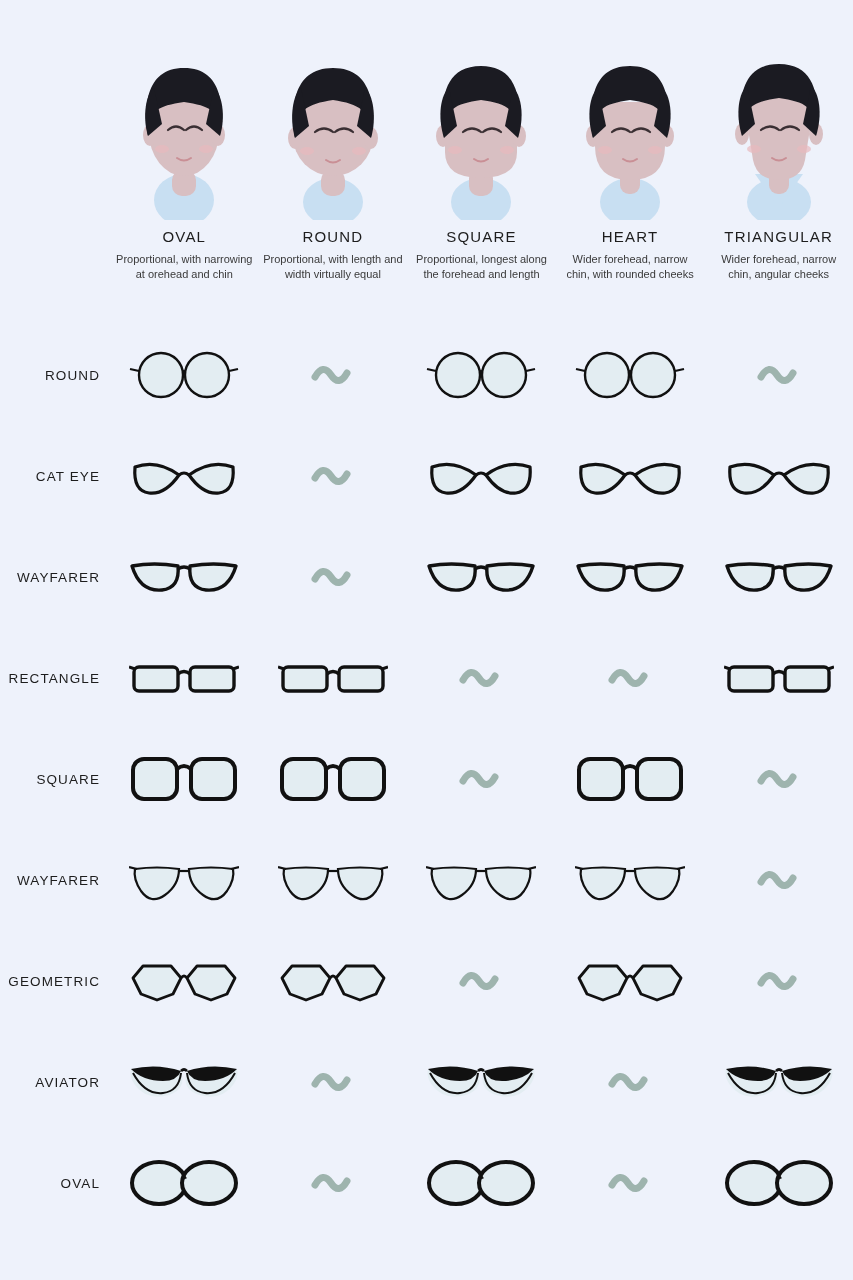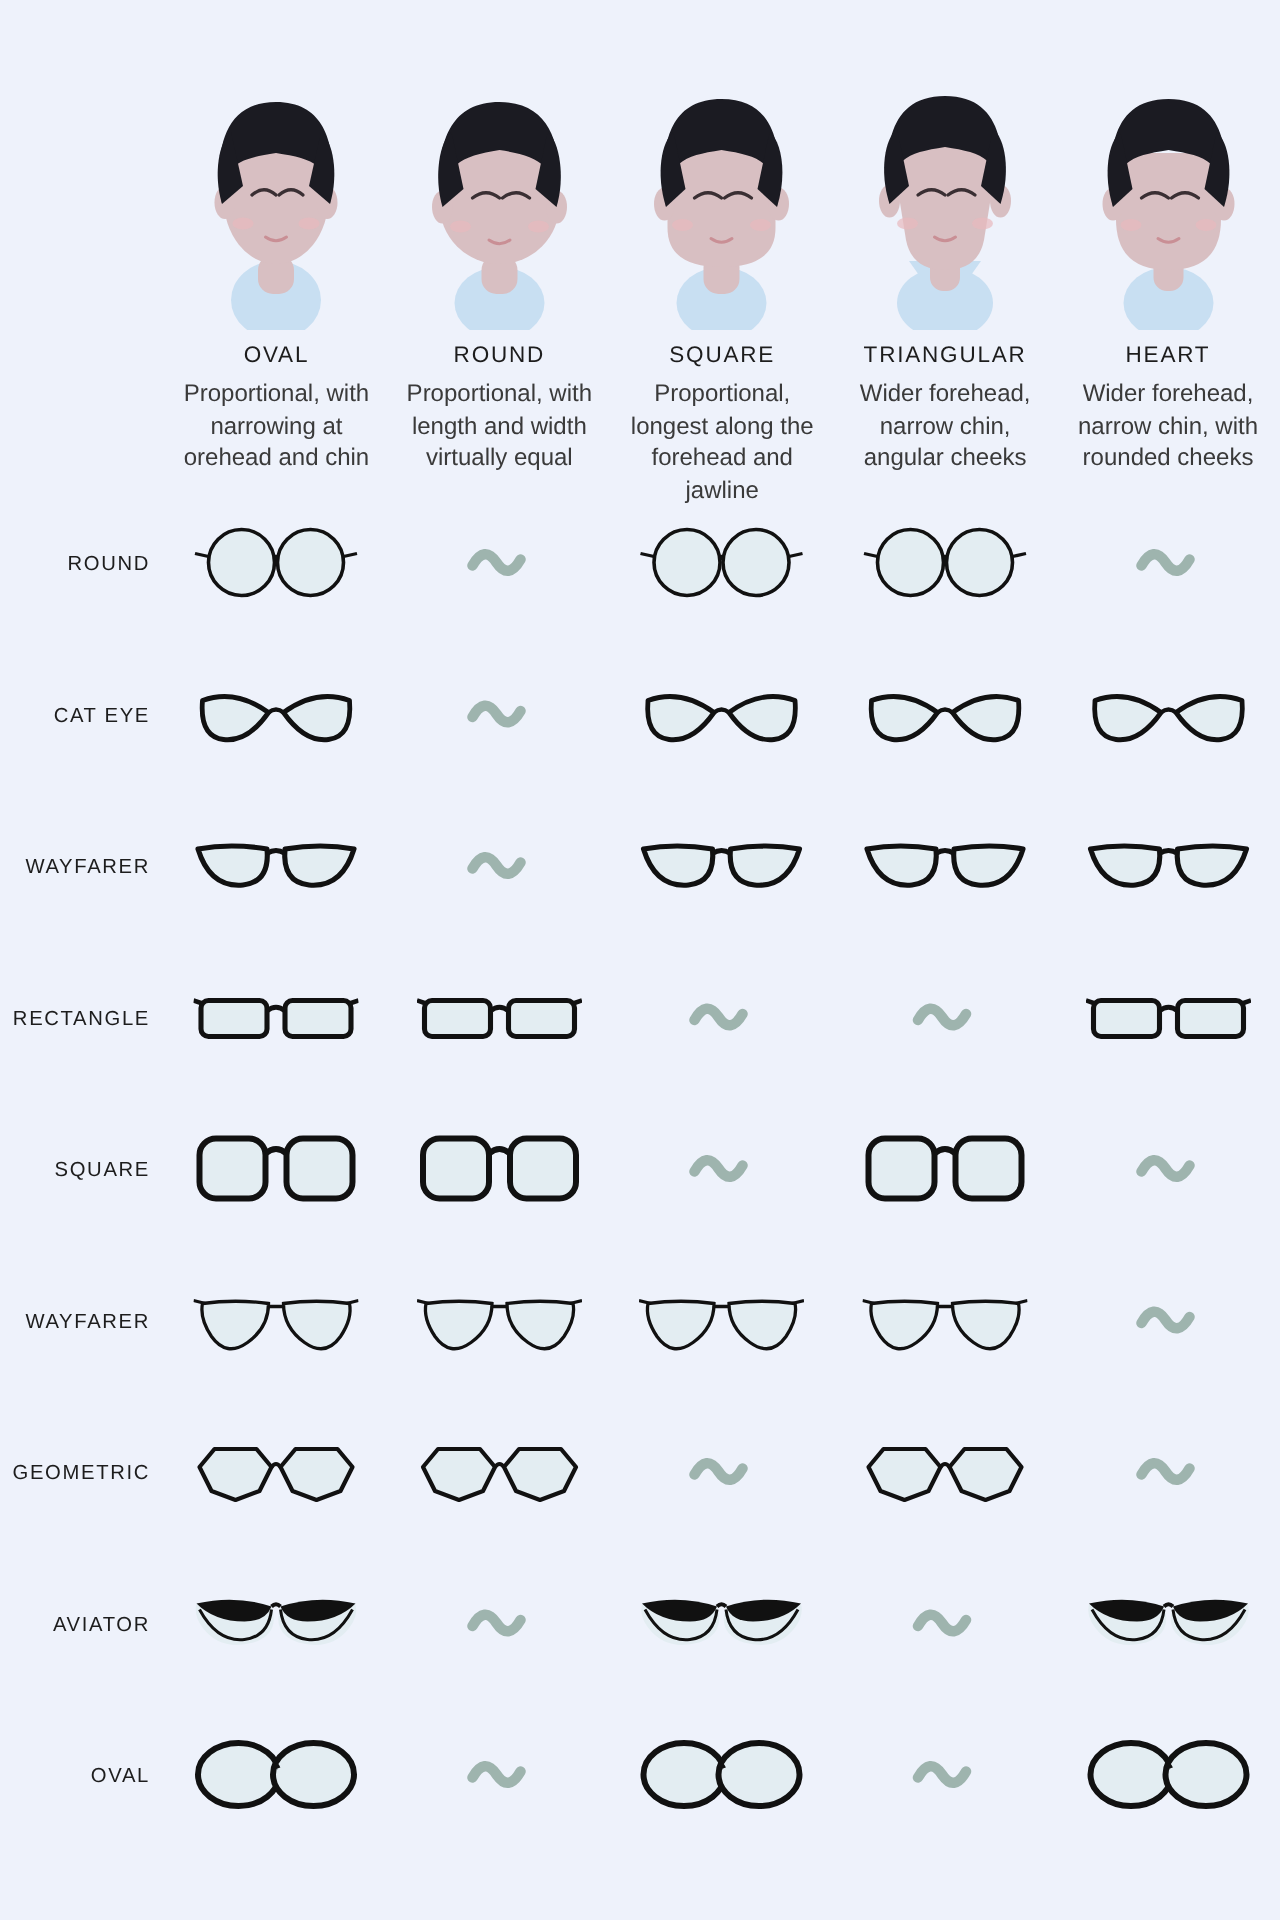--- a/index.html
+++ b/index.html
@@ -46,21 +46,21 @@
     position: relative;
   }
   .face-name {
     margin-top: 8px;
     font-size: 15px;
     letter-spacing: 1.2px;
     color: #1d1d1d;
   }
   .face-desc {
     margin-top: 7px;
-    font-size: 16px;
+    font-size: 11px;
     line-height: 1.35;
     text-align: center;
     color: #3a3a3a;
     width: 140px;
   }
 
   
   .grid {
     position: absolute;
     top: 325px;
@@ -157,21 +157,43 @@
           <path d="M23 88 C16 66 20 44 28 38 L36 76 Z" fill="#1b1b22"></path>
           <path d="M97 88 C104 66 100 44 92 38 L84 76 Z" fill="#1b1b22"></path>
           <path d="M42 82 q9 -7 18 0" stroke="#3a2f33" stroke-width="2.2" fill="none" stroke-linecap="round"></path>
           <path d="M62 82 q9 -7 18 0" stroke="#3a2f33" stroke-width="2.2" fill="none" stroke-linecap="round"></path>
           <ellipse cx="34" cy="100" rx="7" ry="4" fill="#e8b9bd" opacity=".7"></ellipse>
           <ellipse cx="86" cy="100" rx="7" ry="4" fill="#e8b9bd" opacity=".7"></ellipse>
           <path d="M53 109 q7 5 14 0" stroke="#c98f95" stroke-width="2" fill="none" stroke-linecap="round"></path>
         </svg>
       </div>
       <div class="face-name">SQUARE</div>
-      <div class="face-desc">Proportional, longest along the forehead and jawline</div>
+      <div class="face-desc">Proportional, longest along the forehead and length</div>
+    </div>
+
+    <div class="face-col">
+      <div class="face-art">
+        <svg viewBox="0 0 120 170" width="120" height="170">
+          <ellipse cx="60" cy="152" rx="30" ry="24" fill="#c8dff2"></ellipse>
+          <rect x="50" y="118" width="20" height="26" rx="9" fill="#d8bfc2"></rect>
+          <path d="M25 52 h70 v44 q0 34 -35 34 q-35 0 -35 -34 Z" fill="#d8bfc2"></path>
+          <ellipse cx="23" cy="86" rx="7" ry="11" fill="#d8bfc2"></ellipse>
+          <ellipse cx="97" cy="86" rx="7" ry="11" fill="#d8bfc2"></ellipse>
+          <path d="M60 16 C18 16 20 60 23 88 C23 58 34 54 60 50 C86 54 97 58 97 88 C100 60 102 16 60 16 Z" fill="#1b1b22"></path>
+          <path d="M23 88 C16 66 20 44 28 38 L36 76 Z" fill="#1b1b22"></path>
+          <path d="M97 88 C104 66 100 44 92 38 L84 76 Z" fill="#1b1b22"></path>
+          <path d="M42 82 q9 -7 18 0" stroke="#3a2f33" stroke-width="2.2" fill="none" stroke-linecap="round"></path>
+          <path d="M62 82 q9 -7 18 0" stroke="#3a2f33" stroke-width="2.2" fill="none" stroke-linecap="round"></path>
+          <ellipse cx="35" cy="100" rx="7" ry="4" fill="#e8b9bd" opacity=".7"></ellipse>
+          <ellipse cx="85" cy="100" rx="7" ry="4" fill="#e8b9bd" opacity=".7"></ellipse>
+          <path d="M53 109 q7 5 14 0" stroke="#c98f95" stroke-width="2" fill="none" stroke-linecap="round"></path>
+        </svg>
+      </div>
+      <div class="face-name">HEART</div>
+      <div class="face-desc">Wider forehead, narrow chin, with rounded cheeks</div>
     </div>
 
     <div class="face-col">
       <div class="face-art">
         <svg viewBox="0 0 120 170" width="120" height="170">
           <ellipse cx="60" cy="152" rx="32" ry="24" fill="#c8dff2"></ellipse>
           <path d="M36 124 L60 158 L84 124 Z" fill="#c8dff2"></path>
           <rect x="50" y="118" width="20" height="26" rx="9" fill="#d8bfc2"></rect>
           <path d="M24 48 h72 l-10 62 q-4 20 -26 20 q-22 0 -26 -20 Z" fill="#d8bfc2"></path>
           <ellipse cx="23" cy="84" rx="7" ry="11" fill="#d8bfc2"></ellipse>
@@ -182,42 +204,20 @@
           <path d="M42 80 q9 -7 18 0" stroke="#3a2f33" stroke-width="2.2" fill="none" stroke-linecap="round"></path>
           <path d="M62 80 q9 -7 18 0" stroke="#3a2f33" stroke-width="2.2" fill="none" stroke-linecap="round"></path>
           <ellipse cx="35" cy="99" rx="7" ry="4" fill="#e8b9bd" opacity=".7"></ellipse>
           <ellipse cx="85" cy="99" rx="7" ry="4" fill="#e8b9bd" opacity=".7"></ellipse>
           <path d="M53 108 q7 5 14 0" stroke="#c98f95" stroke-width="2" fill="none" stroke-linecap="round"></path>
         </svg>
       </div>
       <div class="face-name">TRIANGULAR</div>
       <div class="face-desc">Wider forehead, narrow chin, angular cheeks</div>
     </div>
-
-    <div class="face-col">
-      <div class="face-art">
-        <svg viewBox="0 0 120 170" width="120" height="170">
-          <ellipse cx="60" cy="152" rx="30" ry="24" fill="#c8dff2"></ellipse>
-          <rect x="50" y="118" width="20" height="26" rx="9" fill="#d8bfc2"></rect>
-          <path d="M25 52 h70 v44 q0 34 -35 34 q-35 0 -35 -34 Z" fill="#d8bfc2"></path>
-          <ellipse cx="23" cy="86" rx="7" ry="11" fill="#d8bfc2"></ellipse>
-          <ellipse cx="97" cy="86" rx="7" ry="11" fill="#d8bfc2"></ellipse>
-          <path d="M60 16 C18 16 20 60 23 88 C23 58 34 54 60 50 C86 54 97 58 97 88 C100 60 102 16 60 16 Z" fill="#1b1b22"></path>
-          <path d="M23 88 C16 66 20 44 28 38 L36 76 Z" fill="#1b1b22"></path>
-          <path d="M97 88 C104 66 100 44 92 38 L84 76 Z" fill="#1b1b22"></path>
-          <path d="M42 82 q9 -7 18 0" stroke="#3a2f33" stroke-width="2.2" fill="none" stroke-linecap="round"></path>
-          <path d="M62 82 q9 -7 18 0" stroke="#3a2f33" stroke-width="2.2" fill="none" stroke-linecap="round"></path>
-          <ellipse cx="35" cy="100" rx="7" ry="4" fill="#e8b9bd" opacity=".7"></ellipse>
-          <ellipse cx="85" cy="100" rx="7" ry="4" fill="#e8b9bd" opacity=".7"></ellipse>
-          <path d="M53 109 q7 5 14 0" stroke="#c98f95" stroke-width="2" fill="none" stroke-linecap="round"></path>
-        </svg>
-      </div>
-      <div class="face-name">HEART</div>
-      <div class="face-desc">Wider forehead, narrow chin, with rounded cheeks</div>
-    </div>
   </div>
 
   <div class="grid" id="grid">
       <div class="grid-row">
         <div class="row-label">ROUND</div>
         <div class="cell">
           <svg viewBox="0 0 110 62" width="110" height="62">
             <circle cx="32" cy="30" r="22" fill="#e3edf2" stroke="#111111" stroke-width="2.4"></circle>
             <circle cx="78" cy="30" r="22" fill="#e3edf2" stroke="#111111" stroke-width="2.4"></circle>
             <path d="M54 28 q1 -4 2 0" stroke="#111111" stroke-width="2.4" fill="none"></path>

